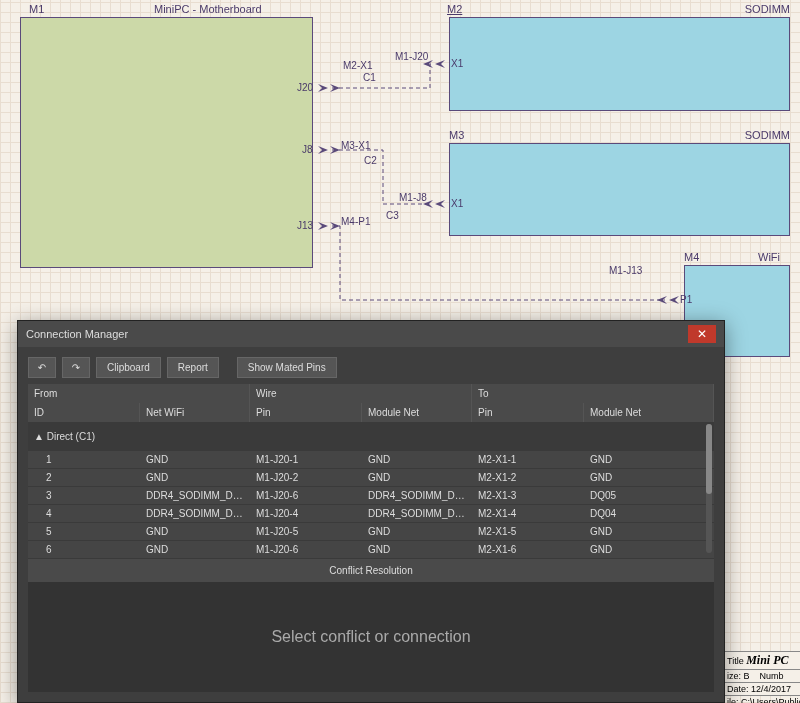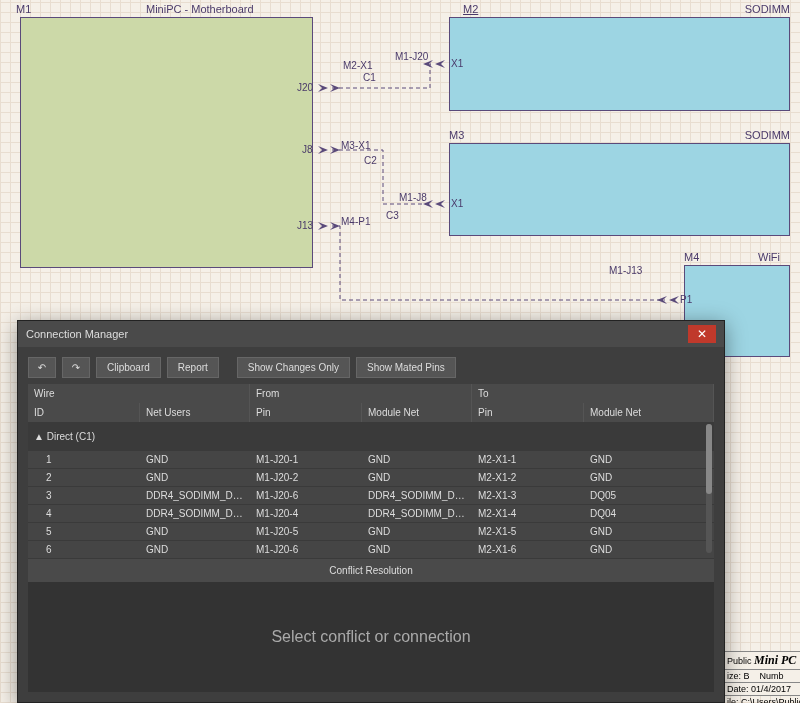--- a/index.html
+++ b/index.html
@@ -31,25 +31,25 @@
   .section-hdr { text-align: center; padding: 6px; font-size: 10px; background: #4a4a4a; margin: 0 10px; }
   .resolution { flex: 1; margin: 0 10px 10px; background: #333; display: flex; align-items: center; justify-content: center; font-size: 16px; color: #aaa; }
   svg.wires { position:absolute; inset:0; pointer-events:none; }
 </style>
 </head>
 <body>
 
 <div class="canvas">
 
   <div class="block green" style="left:20px; top:17px; width:293px; height:251px;"></div>
-  <span class="label mod" style="left:16px; top:3px;">M1</span>
-  <span class="label mod" style="left:134px; top:3px;padding-left:12px;">MiniPC - Motherboard</span>
+  <span class="label mod" style="left:29px; top:3px;">M1</span>
+  <span class="label mod" style="left:142px; top:3px;padding-left:12px;">MiniPC - Motherboard</span>
 
   <div class="block blue" style="left:449px; top:17px; width:341px; height:94px;"></div>
-  <span class="label mod" style="left:463px; top:3px;text-decoration:underline;">M2</span>
+  <span class="label mod" style="left:447px; top:3px;text-decoration:underline;">M2</span>
   <span class="label mod" style="right:10px; top:3px;">SODIMM</span>
 
   <div class="block blue" style="left:449px; top:143px; width:341px; height:93px;"></div>
   <span class="label mod" style="left:449px; top:129px;">M3</span>
   <span class="label mod" style="right:10px; top:129px;">SODIMM</span>
 
   <div class="block blue" style="left:684px; top:265px; width:106px; height:92px;"></div>
   <span class="label mod" style="left:684px; top:251px;">M4</span>
   <span class="label mod" style="right:20px; top:251px;">WiFi</span>
 
@@ -89,53 +89,52 @@
 
   <span class="pin" style="left:395px; top:51px;">M1-J20</span>
   <span class="pin" style="left:399px; top:192px;">M1-J8</span>
   <span class="pin" style="left:609px; top:265px;">M1-J13</span>
 
   <span class="pin" style="left:451px; top:58px;">X1</span>
   <span class="pin" style="left:451px; top:198px;">X1</span>
   <span class="pin" style="left:680px; top:294px;">P1</span>
 
   <div class="titleblock">
-    <div><span>Public</span> <span class="tb-title">Mini PC</span></div>
+    <div><span>Title</span> <span class="tb-title">Mini PC</span></div>
     <div><span>ize:</span> <span>B</span>&nbsp;&nbsp;&nbsp;&nbsp;<span>Numb</span></div>
-    <div><span>Date:</span> <span>01/4/2017</span></div>
+    <div><span>Date:</span> <span>12/4/2017</span></div>
     <div><span>ile:</span> <span>C:\Users\Public</span></div>
   </div>
 </div>
 
 <div class="dialog">
   <div class="dlg-title">
     <span>Connection Manager</span>
     <div class="dlg-close">
         <span>✕</span>
       </div>
   </div>
   <div class="toolbar">
     <button class="tbtn icon">↶</button>
     <button class="tbtn icon">↷</button>
     <button class="tbtn">Clipboard</button>
     <button class="tbtn">Report</button>
     <div style="width:6px"></div>
-    <button class="tbtn">Show Changes Only</button>
     <button class="tbtn">Show Mated Pins</button>
   </div>
 
   <div class="tbl-wrap">
     <div class="hdr-row">
+      <div style="width:222px">From</div>
       <div style="width:222px">Wire</div>
-      <div style="width:222px">From</div>
       <div style="flex:1">To</div>
     </div>
     <div class="hdr-row">
       <div style="width:112px">ID</div>
-      <div style="width:110px">Net Users</div>
+      <div style="width:110px">Net WiFi</div>
       <div style="width:112px">Pin</div>
       <div style="width:110px">Module Net</div>
       <div style="width:112px">Pin</div>
       <div style="flex:1">Module Net</div>
     </div>
     <div class="group-row">▲ <span>Direct (C1)</span></div>
     <div id="rows">
         <div class="data-row">
           <div style="width:112px;padding-left:18px">1</div>
           <div style="width:110px">GND</div>

